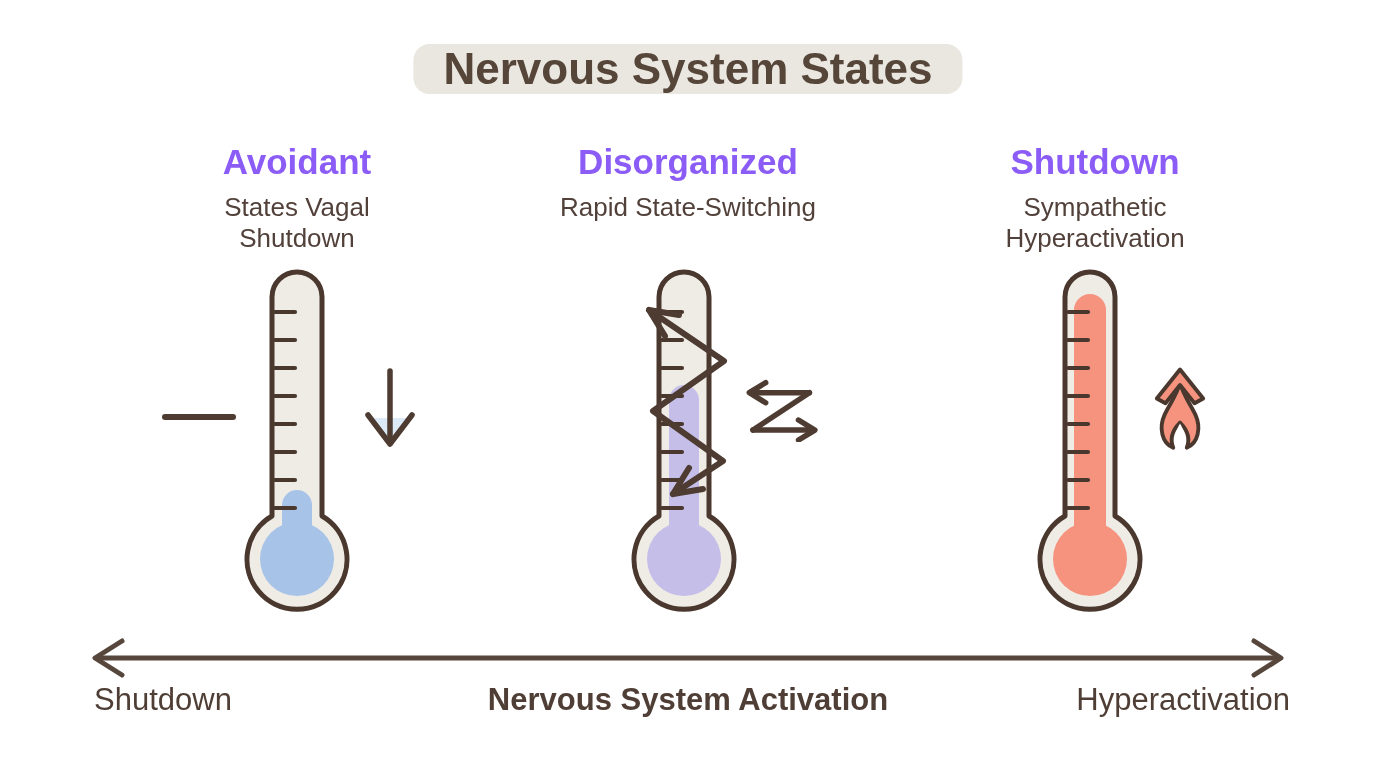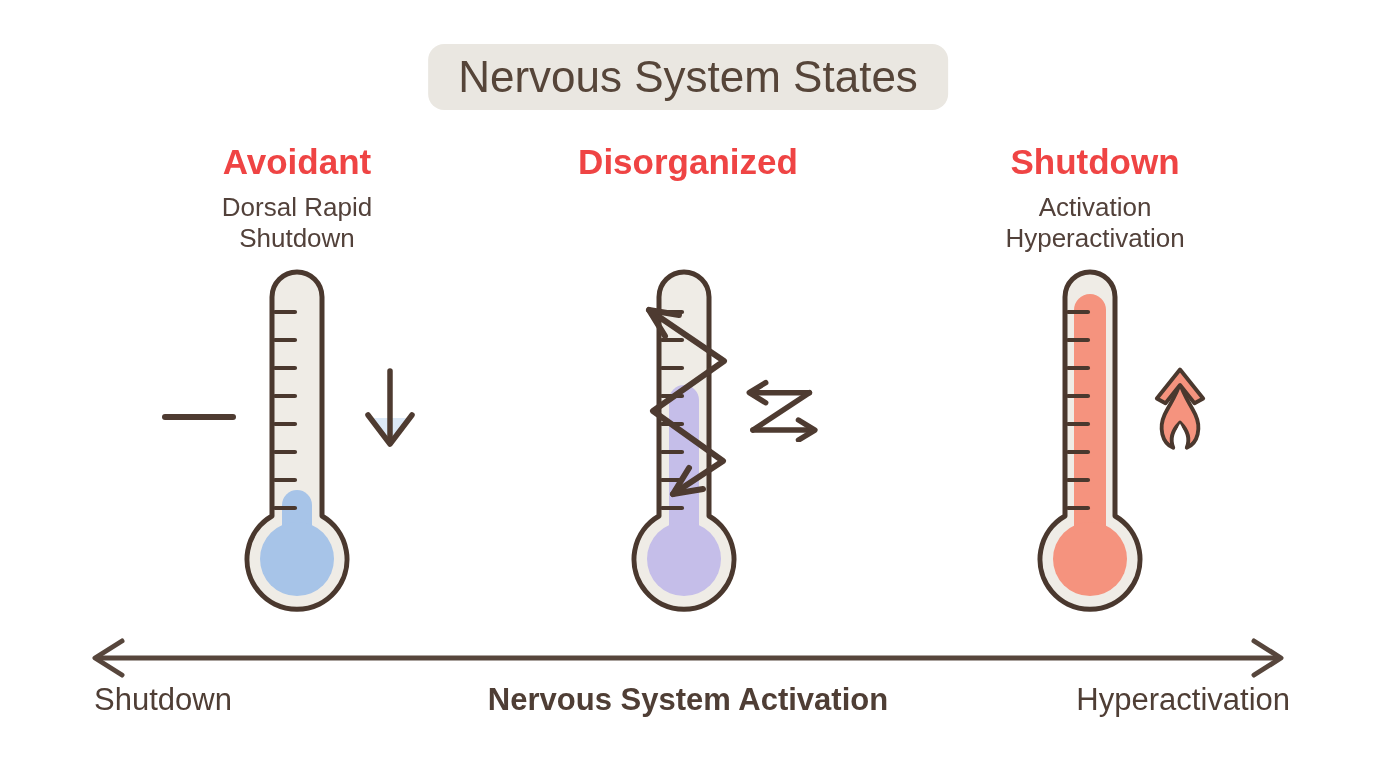--- a/index.html
+++ b/index.html
@@ -1,28 +1,28 @@
 <!DOCTYPE html>
 <html><head>
 <meta charset="utf-8">
 <style>
   * { margin: 0; padding: 0; box-sizing: border-box; }
   html, body { width: 1376px; height: 768px; background: #ffffff; overflow: hidden; }
   body { font-family: "Liberation Sans", sans-serif; color: #52413a; position: relative; }
 
   .title-pill {
     position: absolute; top: 44px; left: 50%; transform: translateX(-50%);
-    background: #eae7e1; border-radius: 16px; padding: 8px 30px;
-    font-size: 44px; font-weight: 400; color: #564539; white-space: nowrap;
+    background: #eae7e1; border-radius: 16px; padding: 0 30px;
+    font-size: 44px; font-weight: 700; color: #564539; white-space: nowrap;
   }
 
   .col {
     position: absolute; top: 140px; width: 380px; text-align: center;
   }
-  .col .heading { font-size: 35px; font-weight: 700; color: #ef4444; line-height: 44px; }
+  .col .heading { font-size: 35px; font-weight: 700; color: #8b5cf6; line-height: 44px; }
   .col .subheading { font-size: 26px; font-weight: 400; color: #52413a; line-height: 31px; margin-top: 8px; }
 
   .col-1 { left: 107px; }
   .col-2 { left: 498px; }
   .col-3 { left: 905px; }
 
   .therm { position: absolute; top: 264px; width: 130px; height: 360px; }
   .therm-1 { left: 232px; }
   .therm-2 { left: 619px; }
   .therm-3 { left: 1025px; }
@@ -40,33 +40,37 @@
   .axis-label-right { right: 86px; }
 </style>
 </head>
 <body>
 
 <div class="title-pill">Nervous System States</div>
 
 <div class="col col-1">
   <div class="heading">Avoidant</div>
   <div class="subheading">
-    <div>Dorsal Rapid</div>
+    <div>States Vagal</div>
     <div>Shutdown</div>
   </div>
 </div>
 
 <div class="col col-2">
   <div class="heading">Disorganized</div>
+  <div class="subheading">
+    <div>Rapid State-Switching</div>
+    <div></div>
+  </div>
 </div>
 
 <div class="col col-3">
   <div class="heading">Shutdown</div>
   <div class="subheading">
-    <div>Activation</div>
+    <div>Sympathetic</div>
     <div>Hyperactivation</div>
   </div>
 </div>
 
 <svg class="therm therm-1" viewBox="0 0 130 360">
   <path d="M 40 33 A 25 25 0 0 1 90 33 L 90 252 A 50 50 0 1 1 40 252 Z" fill="#efece6" stroke="#4a382e" stroke-width="5" stroke-linejoin="round"></path>
   <rect x="50" y="226" width="30" height="62" rx="15" fill="#a7c4e8"></rect>
   <circle cx="65" cy="295" r="37" fill="#a7c4e8"></circle>
   <g stroke="#4a382e" stroke-width="4.2" stroke-linecap="round">
     <line x1="43" y1="48" x2="63" y2="48"></line>

